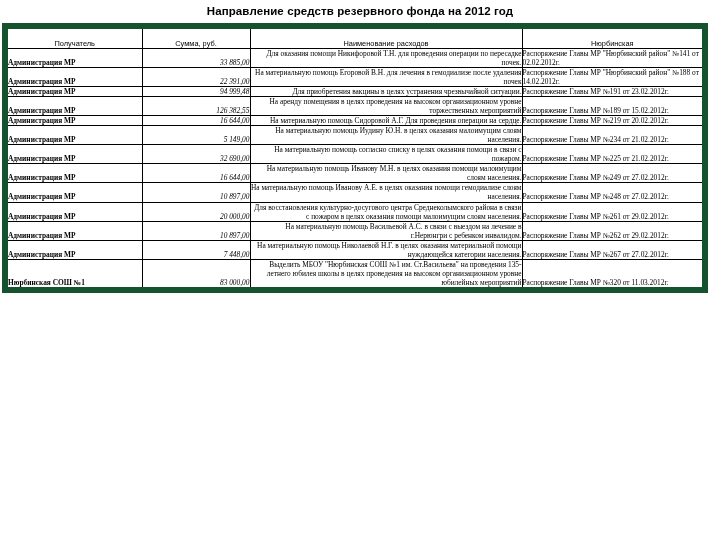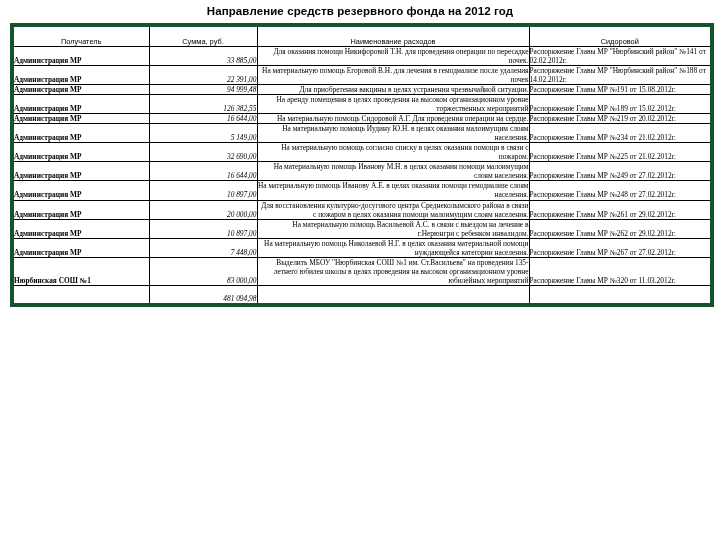--- a/index.html
+++ b/index.html
@@ -25,23 +25,23 @@
     font-family: "Liberation Sans", sans-serif;
     font-size: 11.5px;
     font-weight: bold;
     padding-top: 5px;
     padding-bottom: 6px;
     letter-spacing: 0.1px;
   }
   table.fund-table {
     border-collapse: collapse;
     table-layout: fixed;
-    margin-left: 10px;
+    margin-left: 2px;
     width: 700px;
-    border: 4px solid #14532d;
+    border: 6px solid #14532d;
   }
   table.fund-table td,
   table.fund-table th {
     border: 1px solid #000;
     vertical-align: bottom;
     padding: 0;
     font-size: 7.4px;
     line-height: 1.22;
   }
   thead th {
@@ -94,41 +94,41 @@
       <col class="c-recipient">
       <col class="c-amount">
       <col class="c-purpose">
       <col class="c-basis">
     </colgroup>
     <thead>
       <tr>
         <th>Получатель</th>
         <th>Сумма, руб.</th>
         <th>Наименование расходов</th>
-        <th>Сидоровой</th>
+        <th>Нюрбинская</th>
       </tr>
     </thead>
     <tbody id="table-body">
         <tr>
           <td class="recipient">Администрация МР</td>
           <td class="amount">33 885,00</td>
           <td class="purpose">Для оказания помощи Никифоровой Т.Н. для проведения операции по пересадке почек.</td>
           <td class="basis">Распоряжение Главы МР "Нюрбинский район" №141 от 02.02.2012г.</td>
         </tr>
         <tr>
           <td class="recipient">Администрация МР</td>
           <td class="amount">22 391,00</td>
           <td class="purpose">На материальную помощь Егоровой В.Н. для лечения в гемодиализе после удаления почек</td>
           <td class="basis">Распоряжение Главы МР "Нюрбинский район" №188 от 14.02.2012г.</td>
         </tr>
         <tr>
           <td class="recipient">Администрация МР</td>
           <td class="amount">94 999,48</td>
           <td class="purpose">Для приобретения вакцины в целях устранения чрезвычайной ситуации.</td>
-          <td class="basis">Распоряжение Главы МР №191 от 15.08.2012г.</td>
+          <td class="basis">Распоряжение Главы МР №191 от 23.02.2012г.</td>
         </tr>
         <tr>
           <td class="recipient">Администрация МР</td>
           <td class="amount">126 382,55</td>
           <td class="purpose">На аренду помещения в целях проведения на высоком организационном уровне торжественных мероприятий</td>
           <td class="basis">Распоряжение Главы МР №189 от 15.02.2012г.</td>
         </tr>
         <tr>
           <td class="recipient">Администрация МР</td>
           <td class="amount">16 644,00</td>
@@ -176,22 +176,16 @@
           <td class="amount">7 448,00</td>
           <td class="purpose">На материальную помощь Николаевой Н.Г. в целях оказания материальной помощи нуждающейся категории населения.</td>
           <td class="basis">Распоряжение Главы МР №267 от 27.02.2012г.</td>
         </tr>
         <tr>
           <td class="recipient">Нюрбинская СОШ №1</td>
           <td class="amount">83 000,00</td>
           <td class="purpose">Выделить МБОУ "Нюрбинская СОШ №1 им. Ст.Васильева" на проведения 135-летнего юбилея школы в целях проведения на высоком организационном уровне юбилейных мероприятий</td>
           <td class="basis">Распоряжение Главы МР №320 от 11.03.2012г.</td>
         </tr>
-        <tr class="total-row">
-          <td class="recipient"></td>
-          <td class="amount">481 094,98</td>
-          <td class="purpose"></td>
-          <td class="basis"></td>
-        </tr>
       </tbody>
   </table>
 
 </div>
 
 </body></html>

